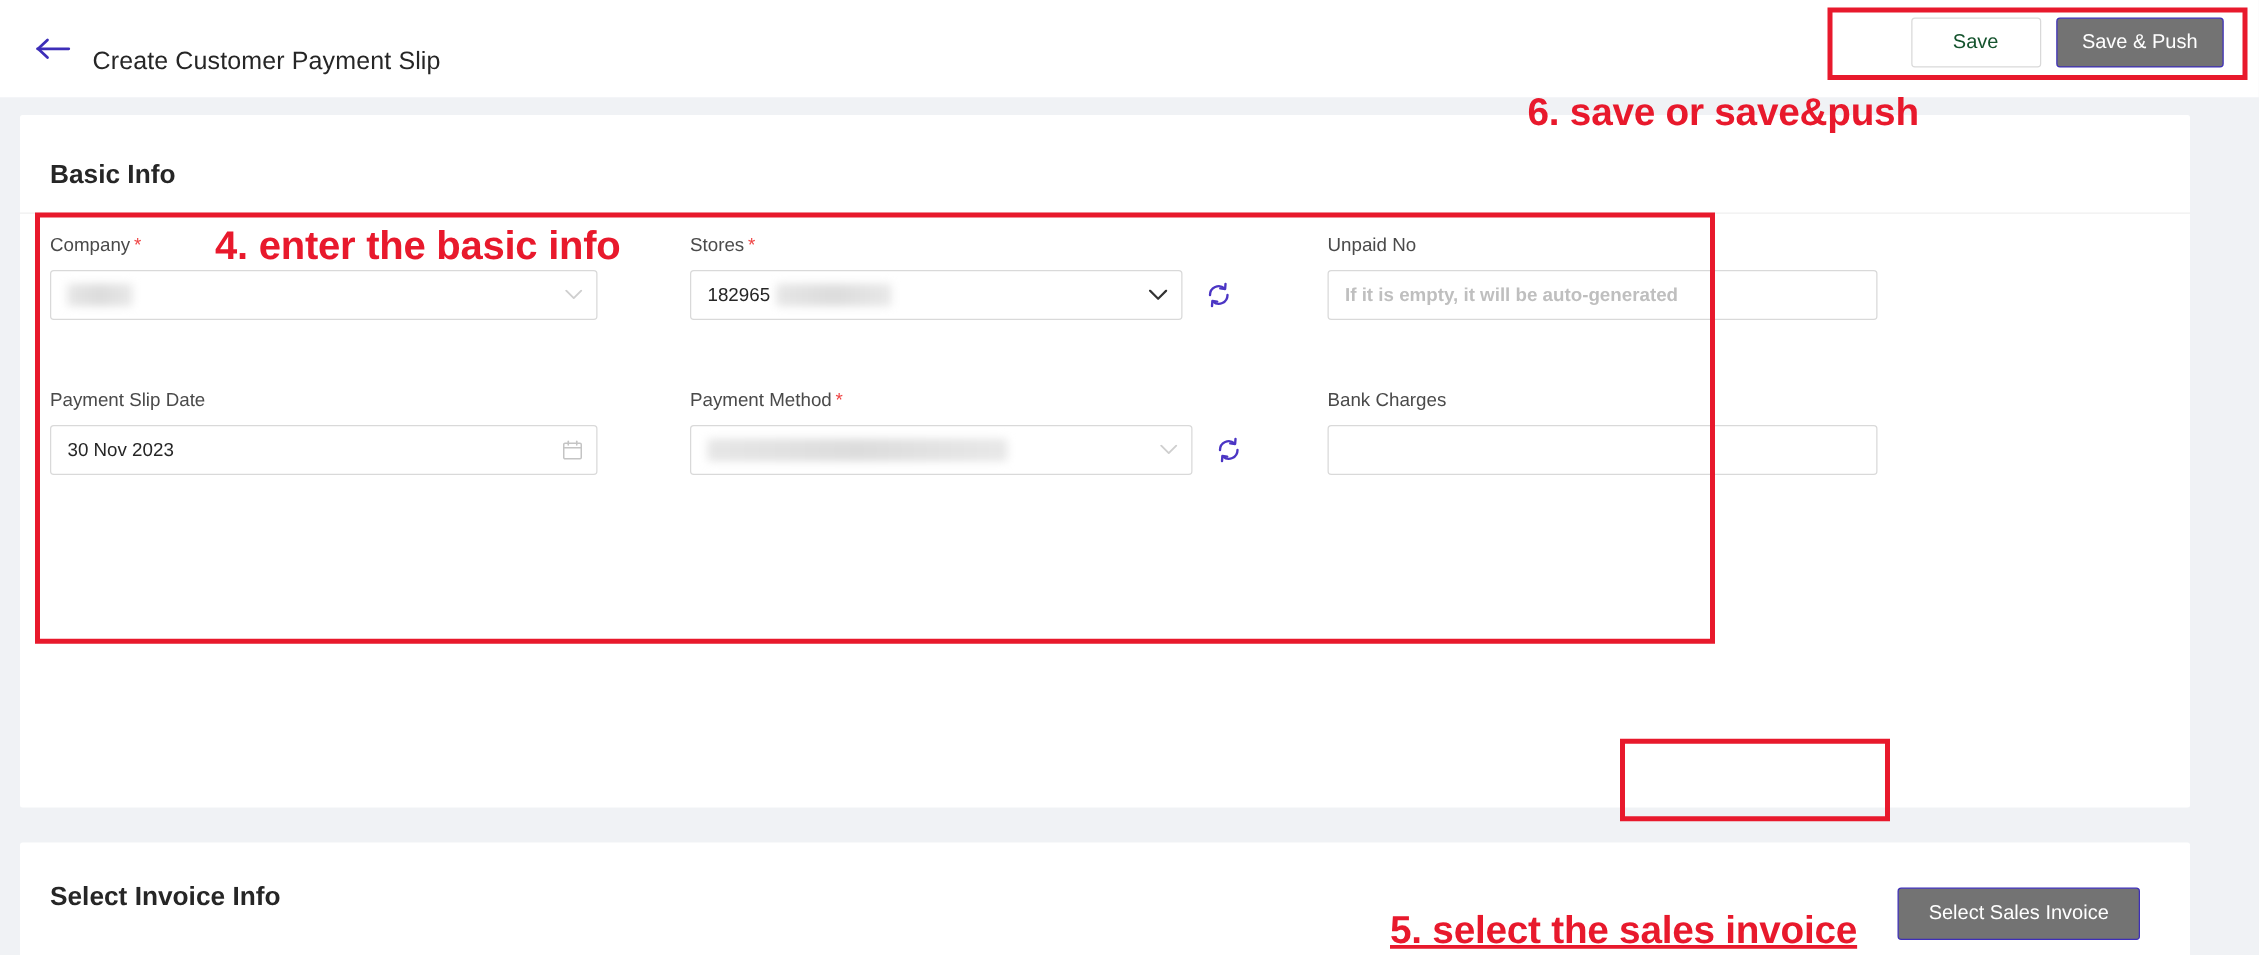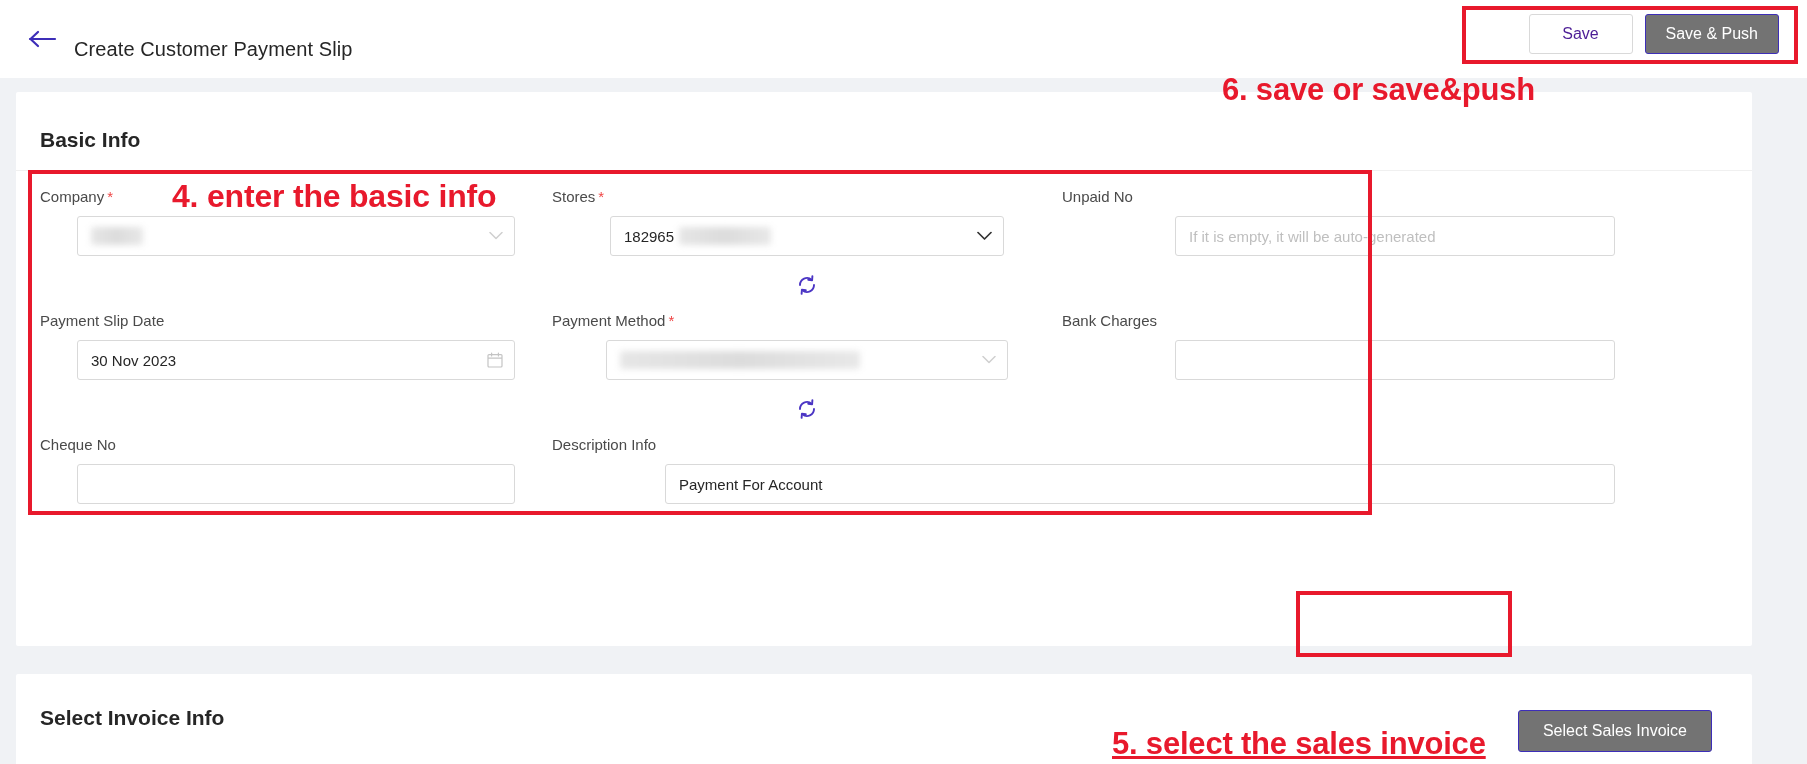--- a/index.html
+++ b/index.html
@@ -50,21 +50,21 @@
     align-items: center;
     justify-content: center;
     cursor: pointer;
     white-space: nowrap;
   }
   .btn-default {
     min-width: 104px;
     padding: 0 22px;
     background: #ffffff;
     border: 1px solid #d9d9d9;
-    color: #4c1d95;
+    color: #14532d;
   }
   .btn-primary {
     min-width: 132px;
     padding: 0 20px;
     background: #737373;
     border: 1px solid #3d2eb8;
     color: #ffffff;
   }
 
   
@@ -135,37 +135,36 @@
   .req {
     color: #ef4444;
     font-size: 15px;
     margin-left: 3px;
   }
 
   .field-wrap {
     display: flex;
     align-items: center;
     gap: 16px;
-    flex-direction: column;
   }
 
   .input {
     position: relative;
     height: 40px;
     border: 1px solid #d9d9d9;
     border-radius: 3px;
     background: #ffffff;
     display: flex;
     align-items: center;
     padding: 0 34px 0 13px;
     font-size: 15px;
     color: #262626;
     overflow: hidden;
   }
-  .input.plain { padding-right: 13px; }
+  .input.plain { padding-right: 13px; font-weight: bold; }
   .input .ph { color: #bfbfbf; }
 
   .w-438 { width: 438px; }
   .w-394 { width: 394px; }
   .w-402 { width: 402px; }
   .w-440 { width: 440px; }
   .w-950 { width: 950px; }
 
   .blur-chip {
     display: inline-block;
@@ -357,40 +356,20 @@
         <div class="form-col col-3">
           <label class="field-label">Bank Charges</label>
           <div class="field-wrap">
             <div class="input plain w-440">
               <span></span>
             </div>
           </div>
         </div>
       </div>
 
-      <div class="form-row">
-
-        <div class="form-col col-1">
-          <label class="field-label">Cheque No</label>
-          <div class="field-wrap">
-            <div class="input plain w-438">
-              <span></span>
-            </div>
-          </div>
-        </div>
-
-        <div class="form-col" style="width:1176px;">
-          <label class="field-label">Description Info</label>
-          <div class="field-wrap">
-            <div class="input plain w-950">
-              <span>Payment For Account</span>
-            </div>
-          </div>
-        </div>
-      </div>
 
     </div>
   </div>
 
   <div class="card" id="card-invoice">
     <div class="card-title">Select Invoice Info</div>
     <div class="invoice-action">
       <div class="btn btn-primary" id="select-invoice-btn">Select Sales Invoice</div>
     </div>
   </div>

